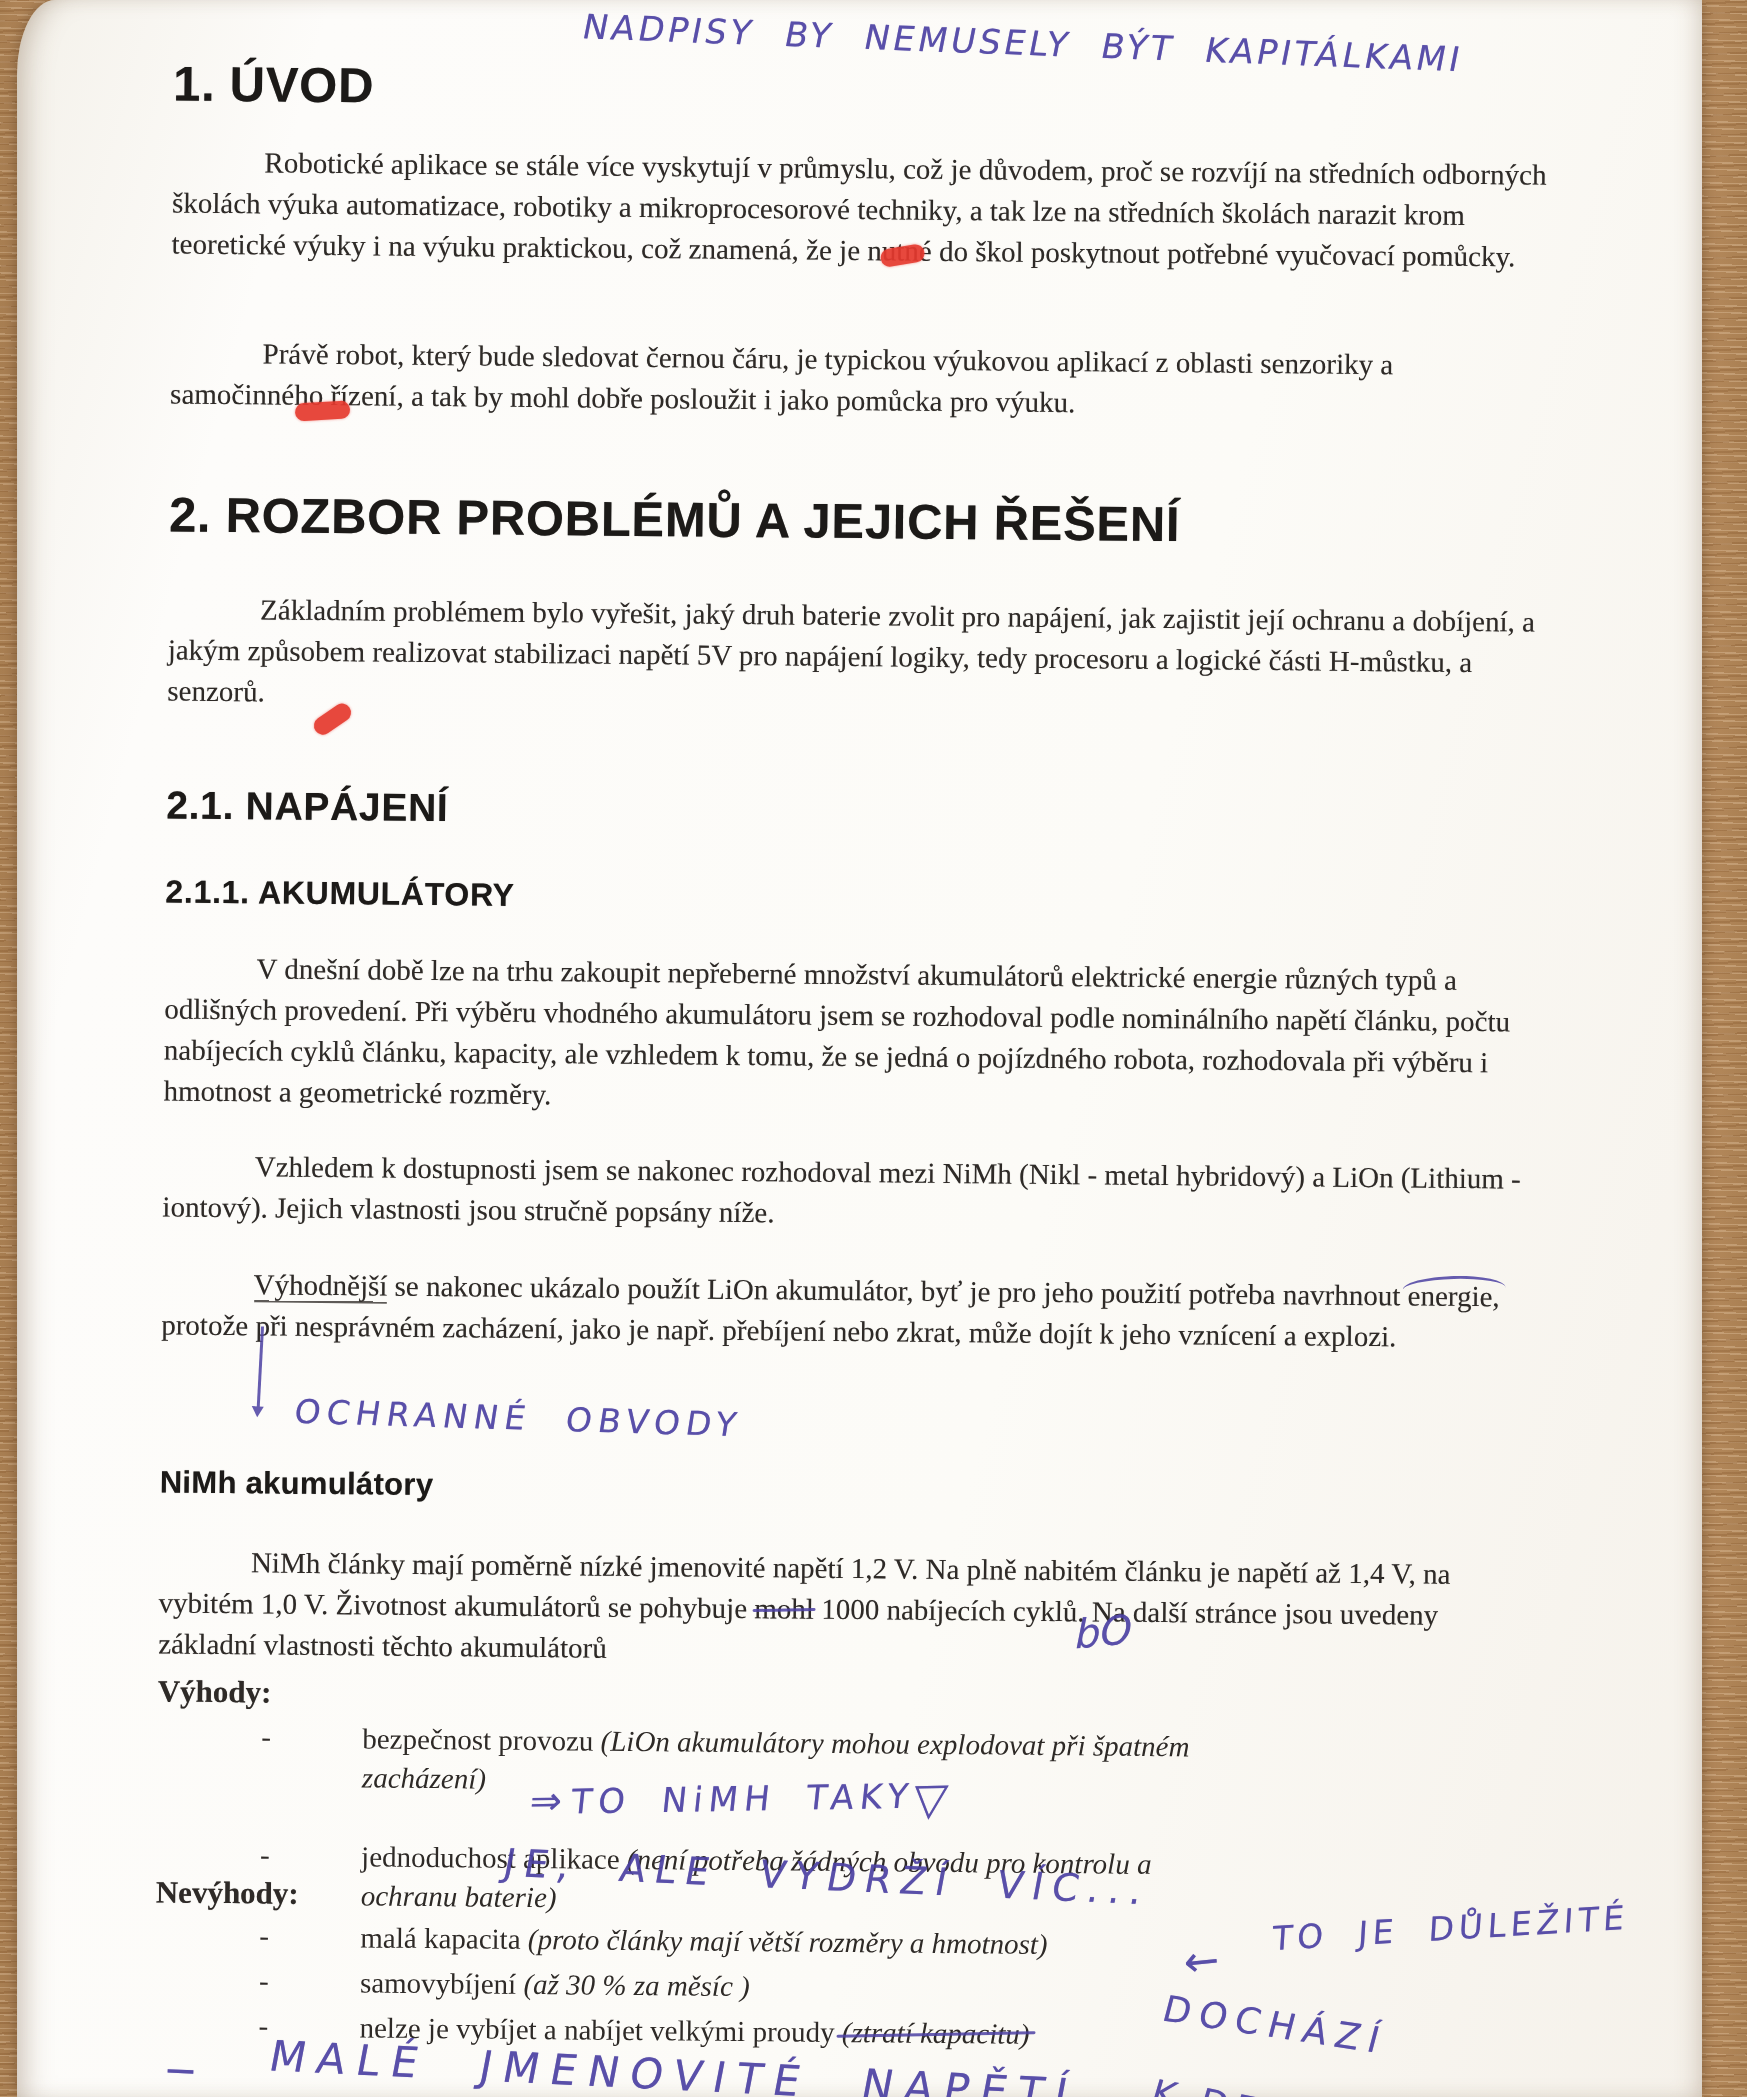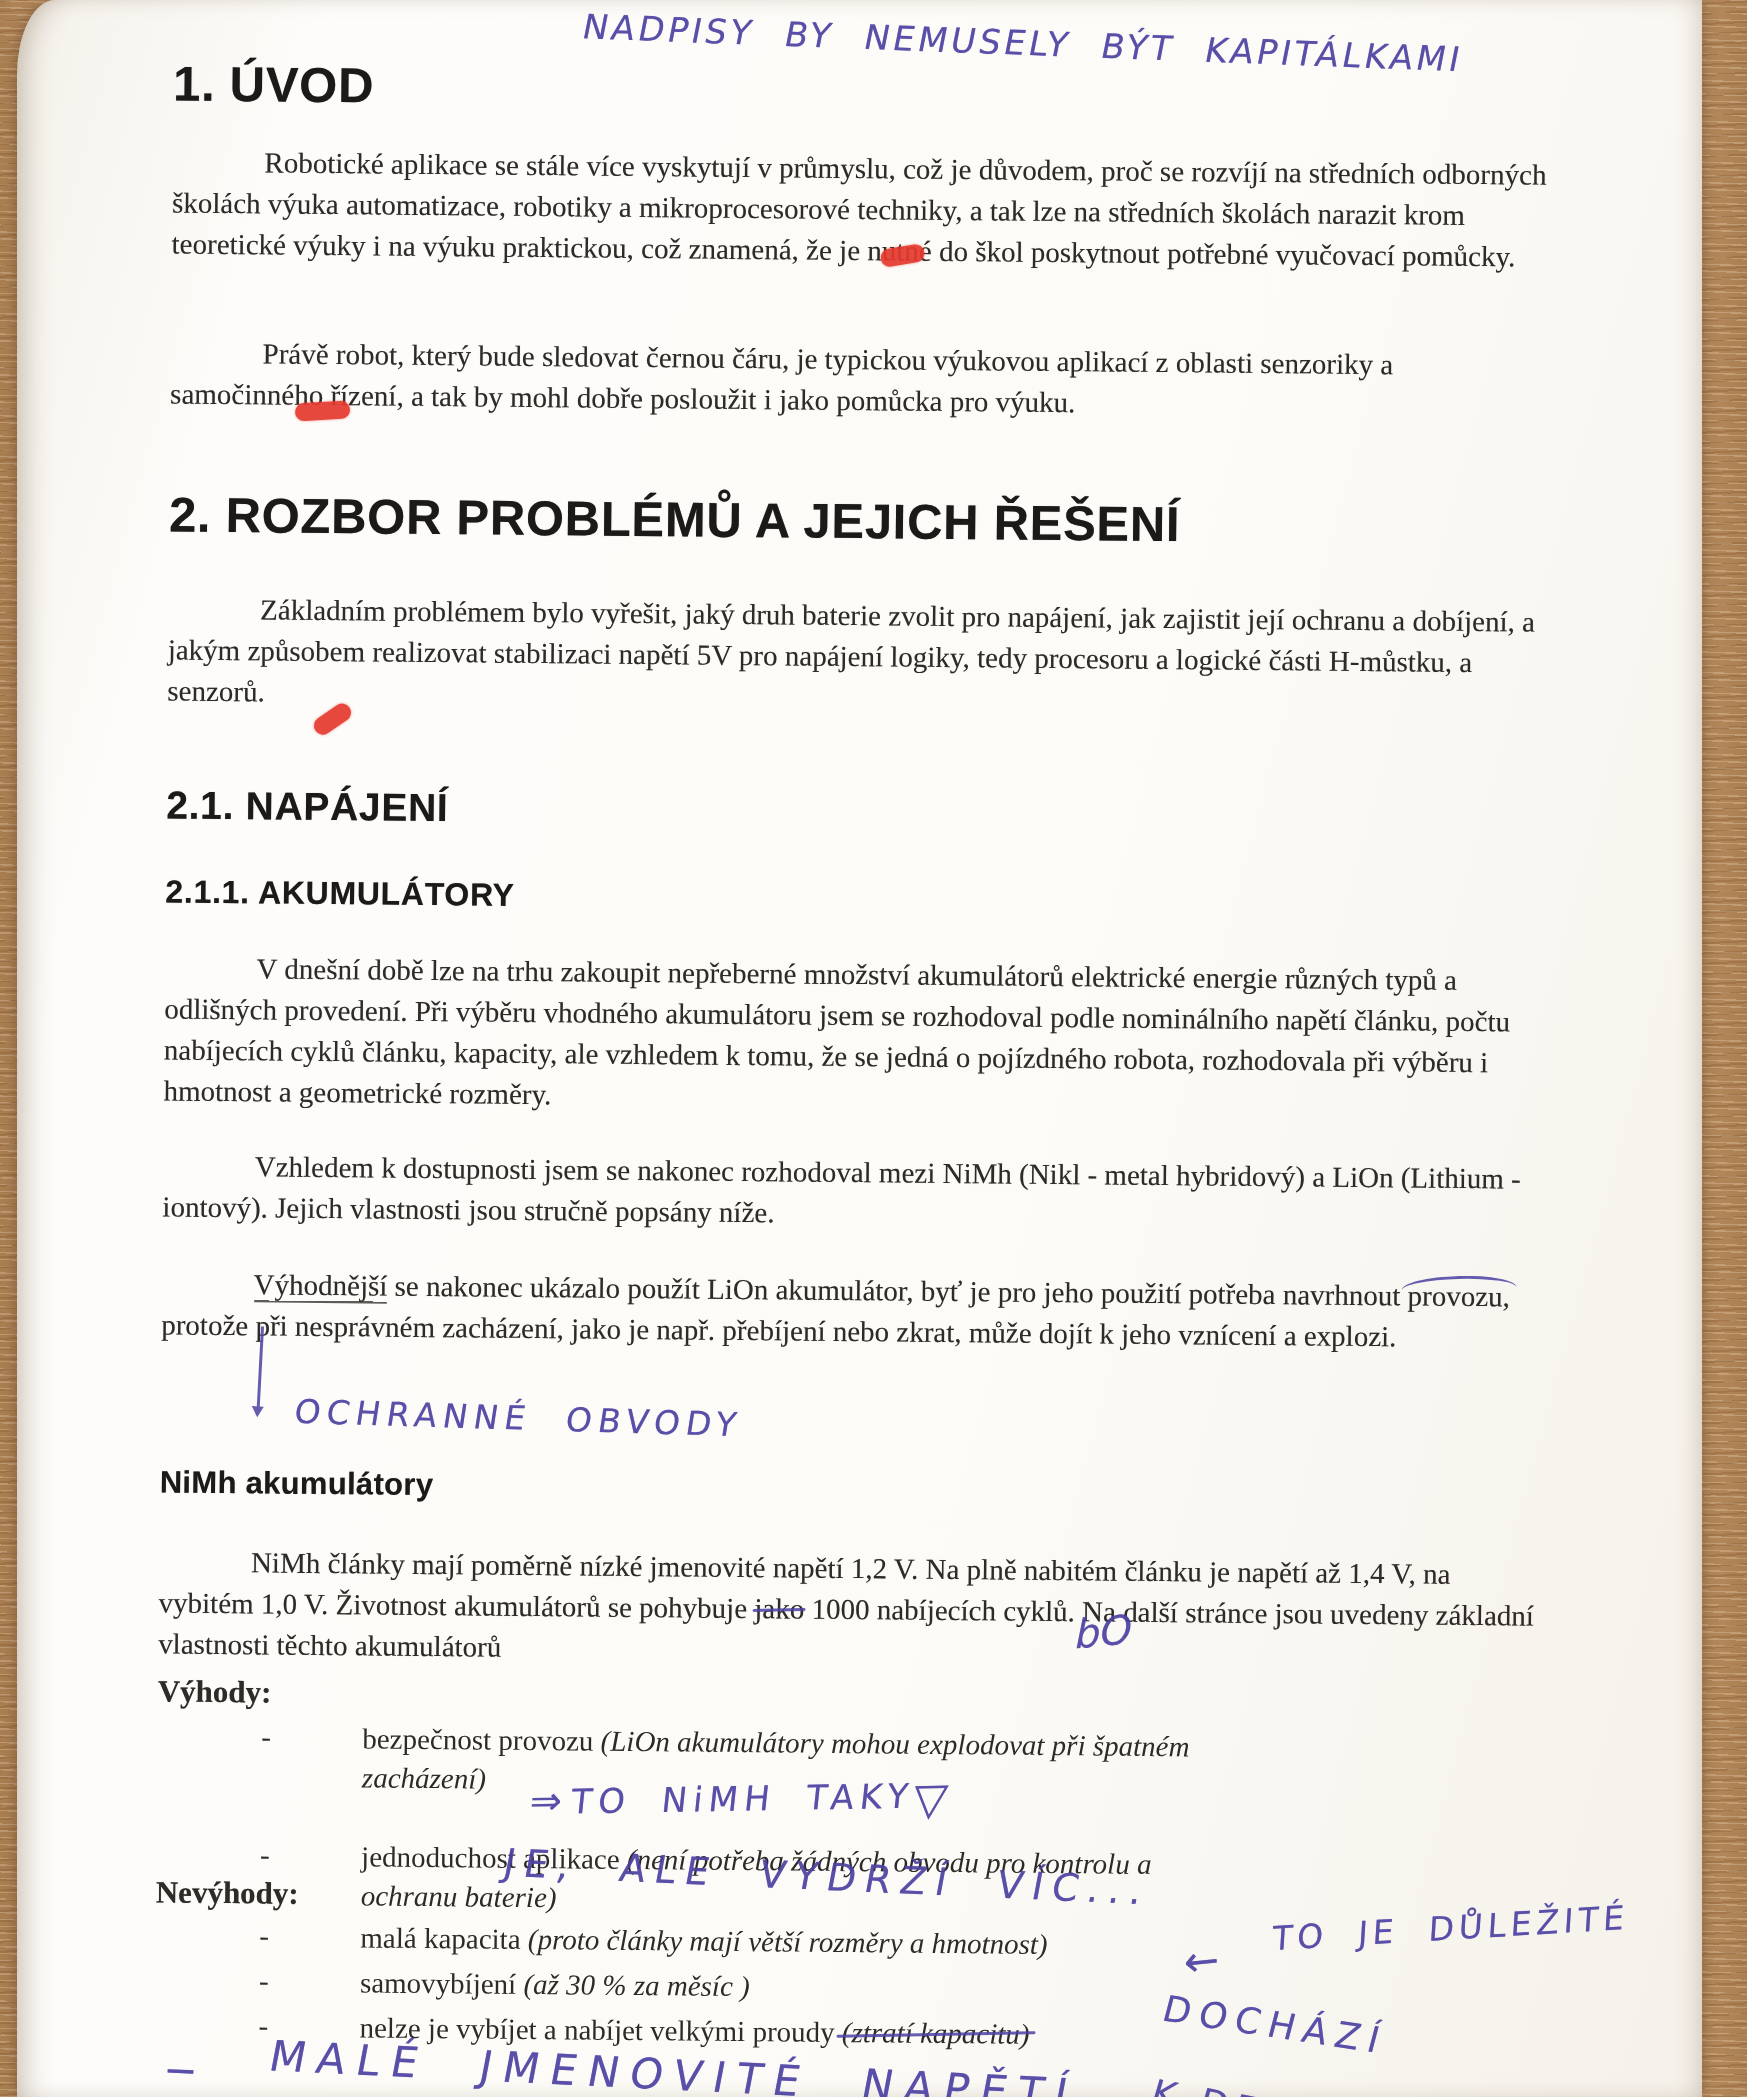--- a/index.html
+++ b/index.html
@@ -94,29 +94,29 @@
       <p class="body blk" style="left:157px;top:589px;">Základním problémem bylo vyřešit, jaký druh baterie zvolit pro napájení, jak zajistit její ochranu a dobíjení, a jakým způsobem realizovat stabilizaci napětí 5V pro napájení logiky, tedy procesoru a logické části H-můstku, a senzorů.</p>
 
       <h2 class="h-sub blk" style="left:157px;top:784px;">2.1. NAPÁJENÍ</h2>
 
       <h3 class="h-subsub blk" style="left:157px;top:874px;">2.1.1. AKUMULÁTORY</h3>
 
       <p class="body blk" style="left:157px;top:948px;">V dnešní době lze na trhu zakoupit nepřeberné množství akumulátorů elektrické energie různých typů a odlišných provedení. Při výběru vhodného akumulátoru jsem se rozhodoval podle nominálního napětí článku, počtu nabíjecích cyklů článku, kapacity, ale vzhledem k tomu, že se jedná o pojízdného robota, rozhodovala při výběru i hmotnost a geometrické rozměry.</p>
 
       <p class="body blk" style="left:157px;top:1146px;">Vzhledem k dostupnosti jsem se nakonec rozhodoval mezi NiMh (Nikl - metal hybridový) a LiOn (Lithium - iontový). Jejich vlastnosti jsou stručně popsány níže.</p>
 
-      <p class="body blk" style="left:157px;top:1264px;"><span class="ink-underline">Výhodnější</span><span> se nakonec ukázalo použít LiOn akumulátor, byť je pro jeho použití potřeba navrhnout </span><span class="pen-scribble">provozu,</span><span> protože při nesprávném zacházení, jako je např. přebíjení nebo zkrat, může dojít k jeho vznícení a explozi.</span></p>
+      <p class="body blk" style="left:157px;top:1264px;"><span class="ink-underline">Výhodnější</span><span> se nakonec ukázalo použít LiOn akumulátor, byť je pro jeho použití potřeba navrhnout </span><span class="pen-scribble">energie,</span><span> protože při nesprávném zacházení, jako je např. přebíjení nebo zkrat, může dojít k jeho vznícení a explozi.</span></p>
 
       <div class="pen-vline" style="left:255px;top:1326px;height:81px;"></div>
 
       <div class="hw hw-ochranne blk" style="left:294px;top:1391px;">OCHRANNÉ OBVODY</div>
 
       <h3 class="h-small blk" style="left:157px;top:1465px;">NiMh akumulátory</h3>
 
-      <p class="body blk" style="left:157px;top:1542px;"><span>NiMh články mají poměrně nízké jmenovité napětí 1,2 V. Na plně nabitém článku je napětí až 1,4 V, na vybitém 1,0 V. Životnost akumulátorů se pohybuje </span><span class="pen-strike">jako</span><span> 1000 nabíjecích cyklů. Na další stránce jsou uvedeny základní vlastnosti těchto akumulátorů</span></p>
+      <p class="body blk" style="left:157px;top:1542px;"><span>NiMh články mají poměrně nízké jmenovité napětí 1,2 V. Na plně nabitém článku je napětí až 1,4 V, na vybitém 1,0 V. Životnost akumulátorů se pohybuje </span><span class="pen-strike">mohl</span><span> 1000 nabíjecích cyklů. Na další stránce jsou uvedeny základní vlastnosti těchto akumulátorů</span></p>
 
       <div class="hw hw-bo blk" style="left:1074px;top:1603px;">bO</div>
 
       <div class="label blk" style="left:157px;top:1674px;">Výhody:</div>
 
       <ul class="plain blk" style="left:157px;top:1718px;">
         <li>
           <span class="dash">-</span>
           <span class="txt"><span>bezpečnost provozu </span><span class="it">(LiOn akumulátory mohou explodovat při špatném zacházení)</span></span>
         </li>

